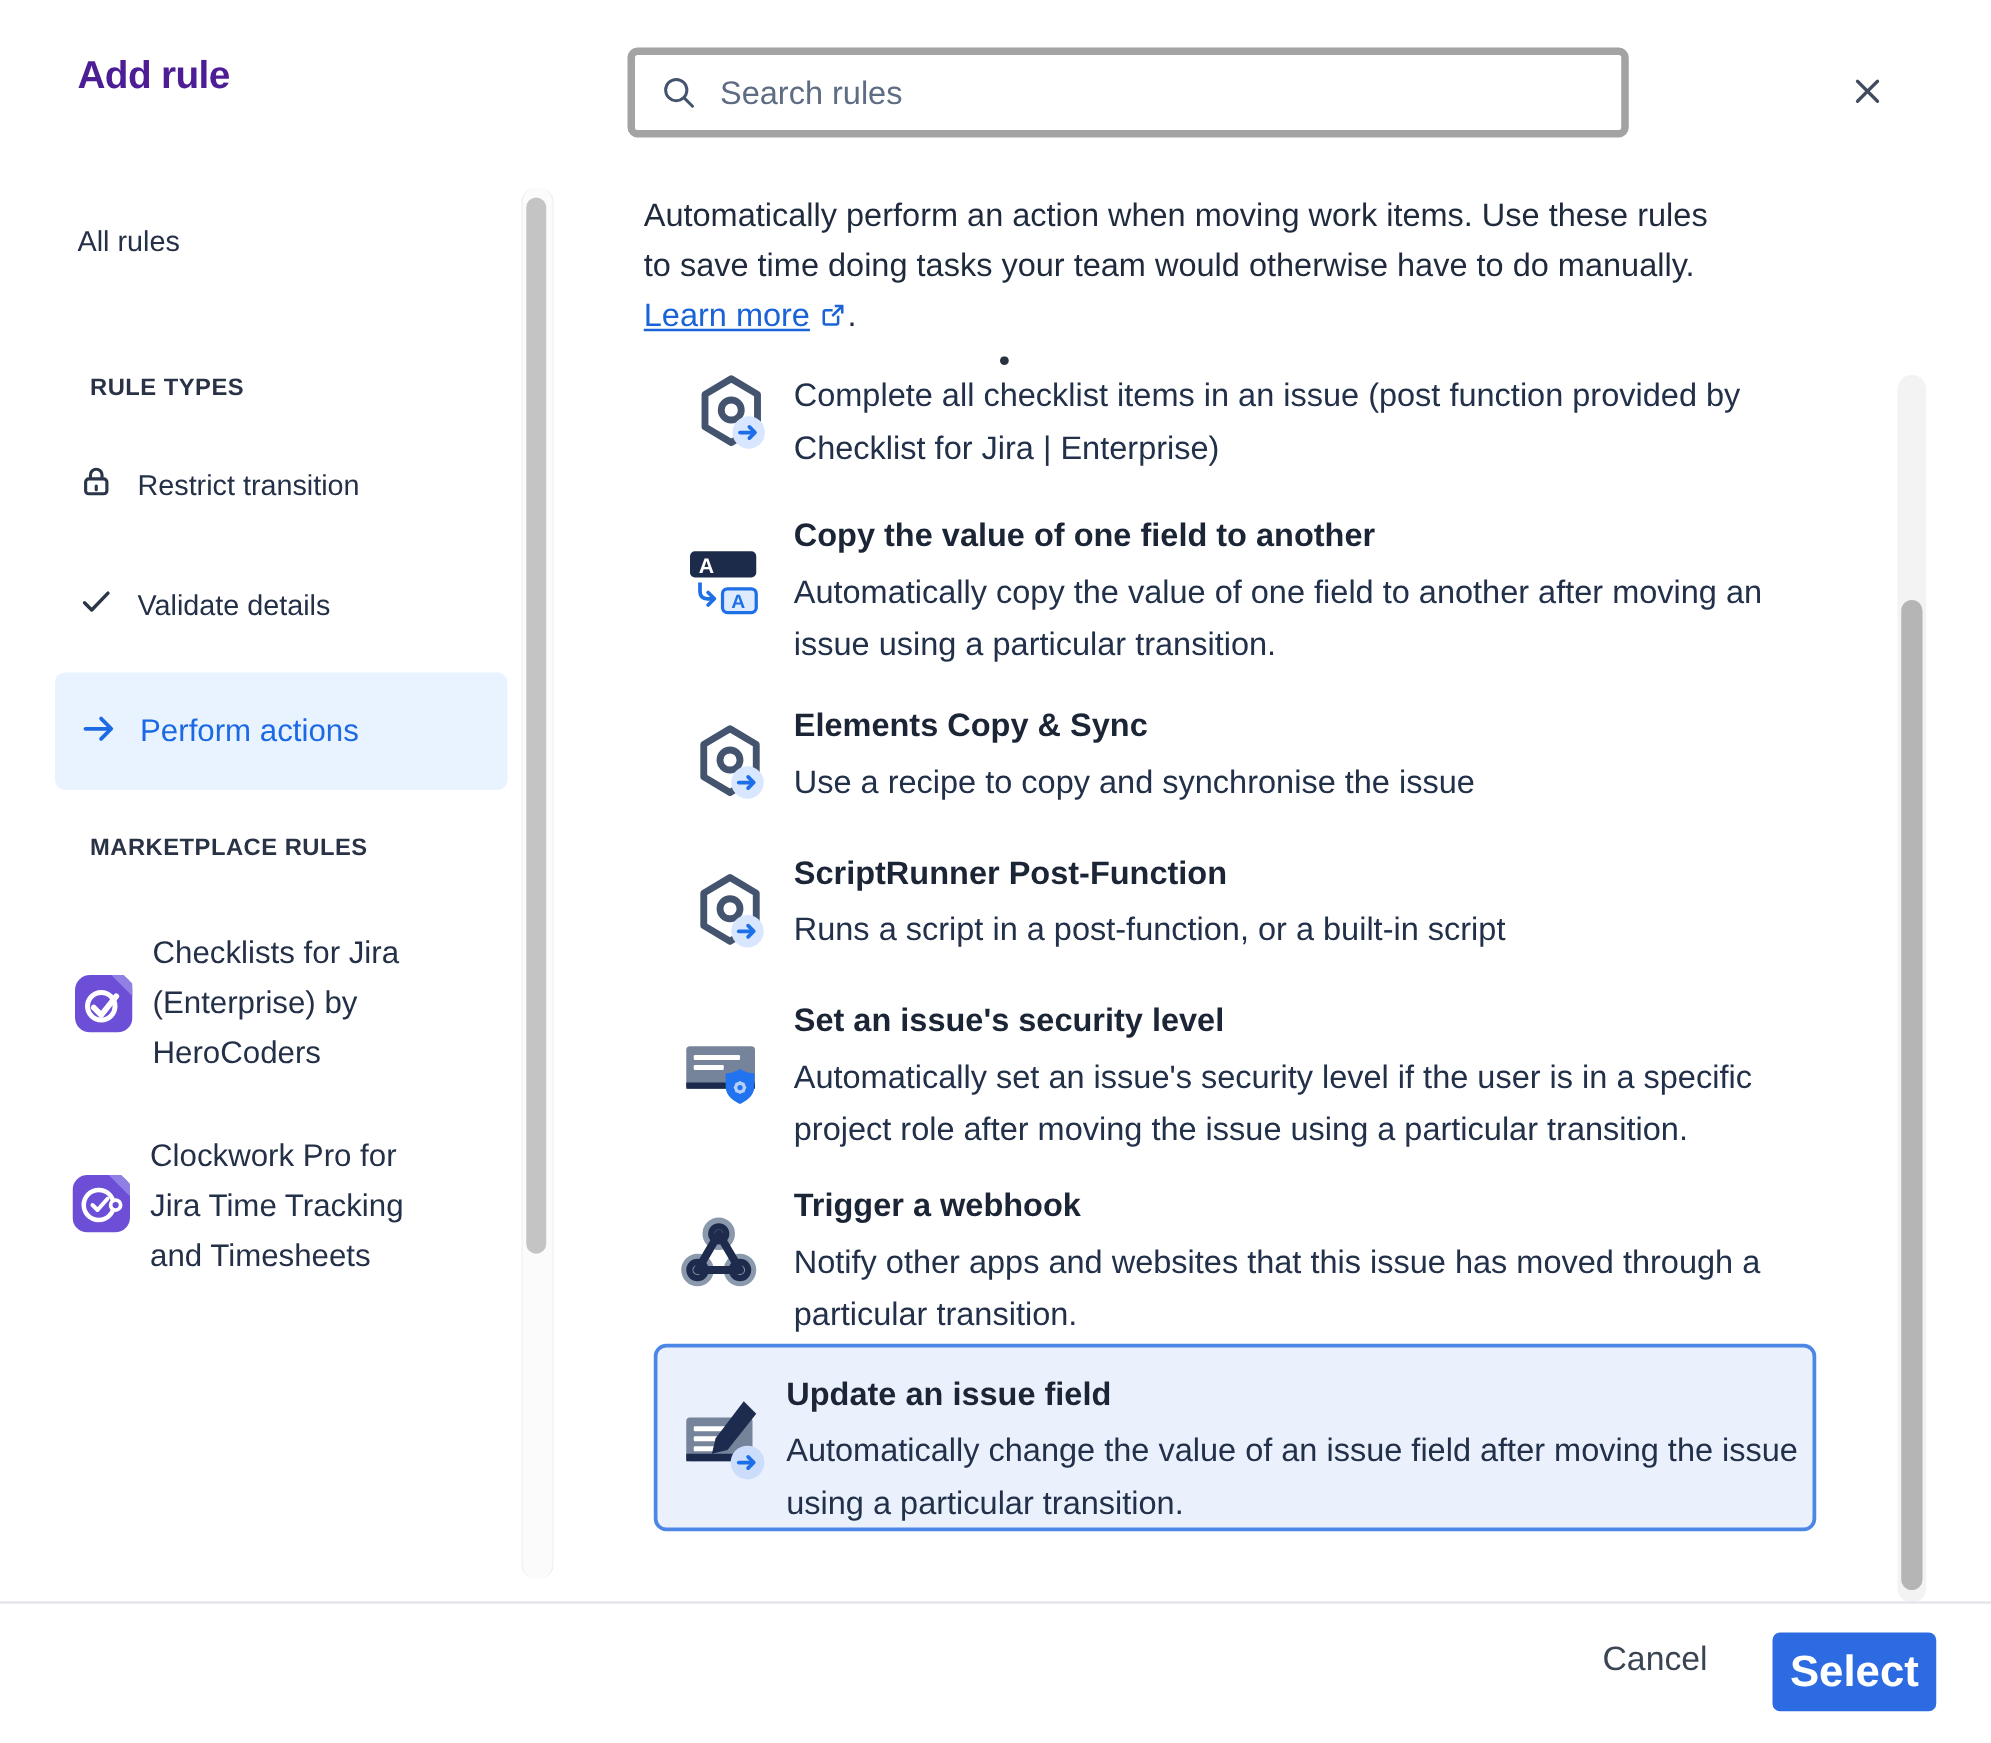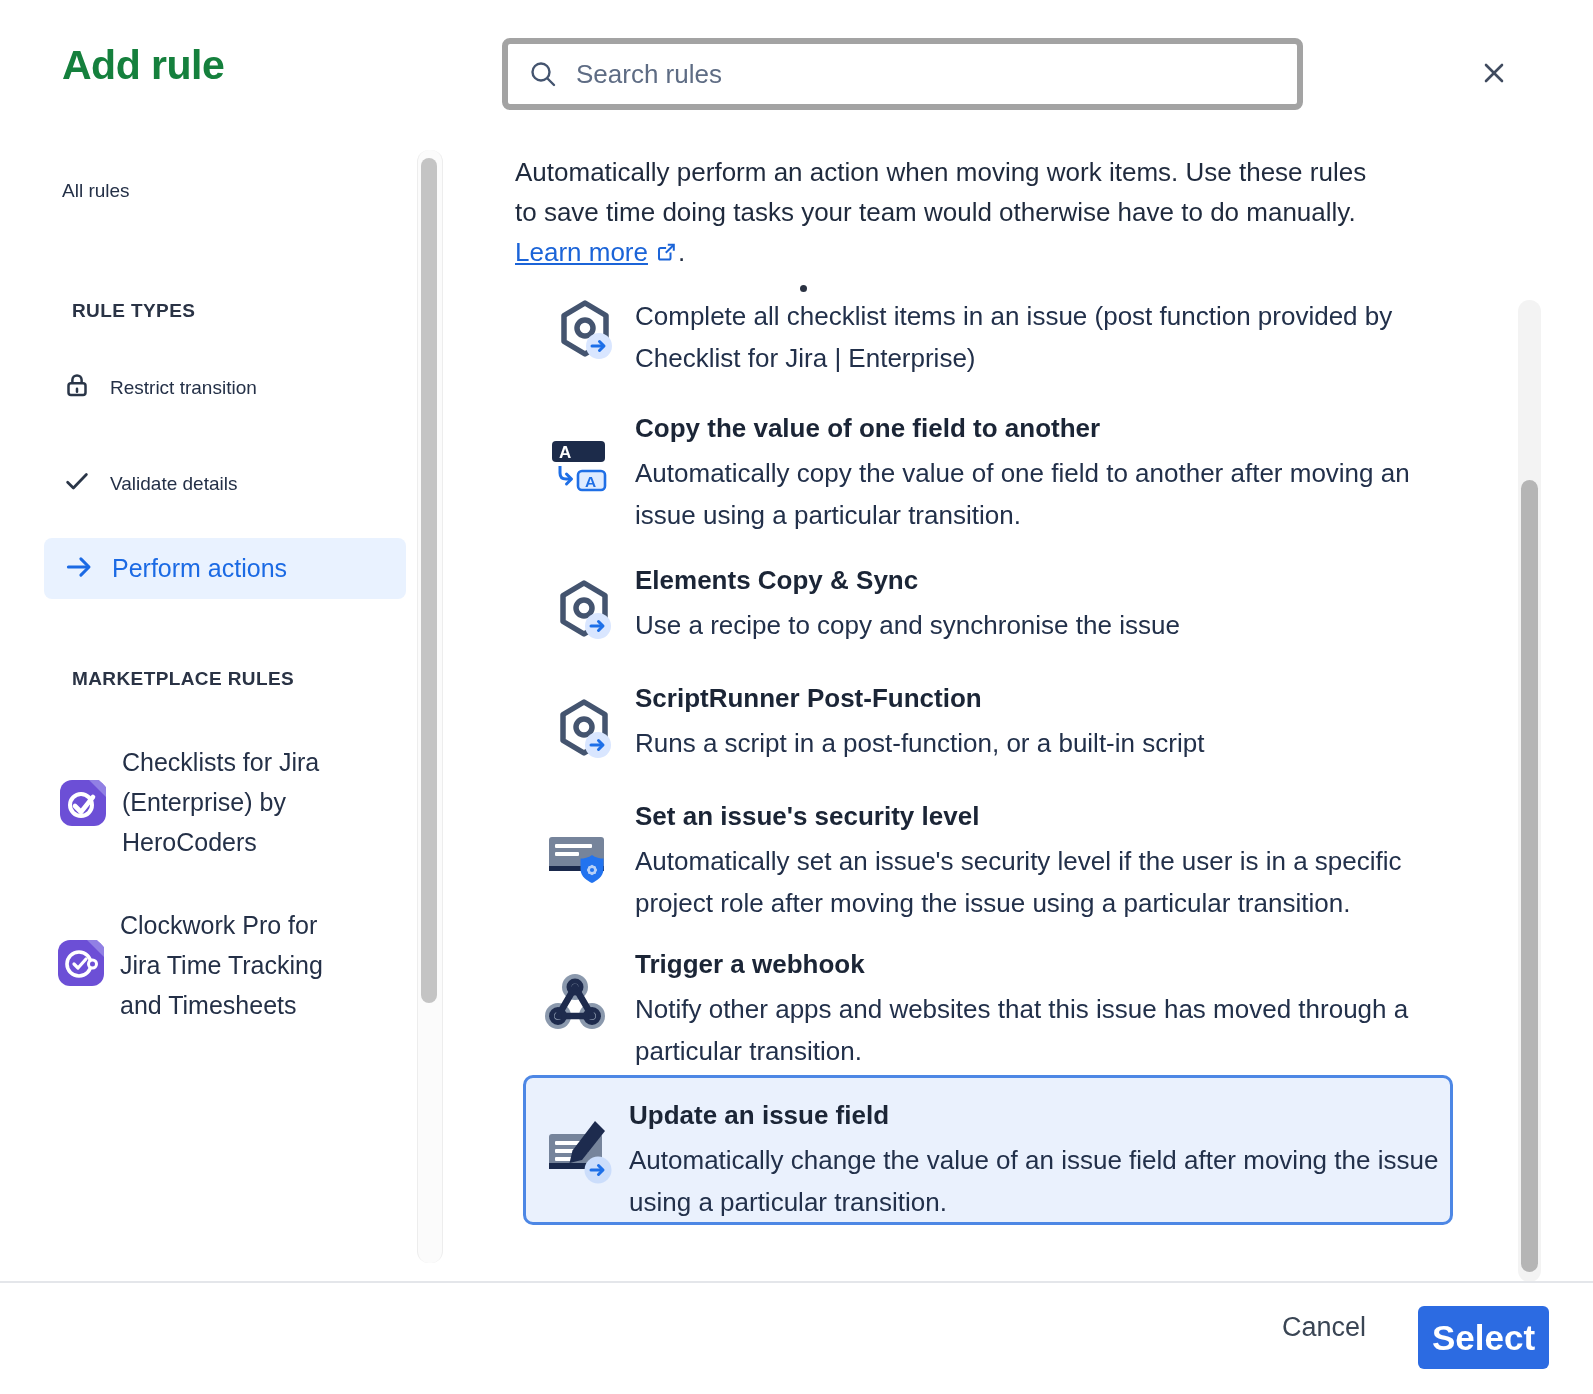--- a/index.html
+++ b/index.html
@@ -1,37 +1,37 @@
 <!DOCTYPE html>
 <html><head>
 <meta charset="utf-8">
 <style>
   html,body{margin:0;padding:0;background:#fff;}
   .modal{
     position:relative;width:1593px;height:1394px;background:#ffffff;
     font-family:"Liberation Sans", sans-serif;color:#22304a;overflow:hidden;
   }
   
-  .page-title{position:absolute;left:62px;top:42px;font-size:41px;font-weight:700;
-    color:#15803d;letter-spacing:-0.5px;}
+  .page-title{position:absolute;left:62px;top:42px;font-size:31px;font-weight:700;
+    color:#4c1d95;letter-spacing:-0.5px;}
   .search-box{position:absolute;left:502px;top:38px;width:801px;height:72px;
     border:6px solid #a3a3a3;border-radius:8px;display:flex;align-items:center;
     box-sizing:border-box;padding:0 20px;background:#fff;}
   .search-box .mag{flex:0 0 auto;margin-right:16px;display:flex;}
   .search-box input{border:none;outline:none;flex:1;font-size:26px;color:#172b4d;
     font-family:"Liberation Sans", sans-serif;background:transparent;}
   .search-box input::placeholder{color:#5e6c84;}
   .close-btn{position:absolute;left:1472px;top:51px;width:44px;height:44px;border:none;
     background:transparent;cursor:pointer;display:flex;align-items:center;justify-content:center;padding:0;}
   
-  .side-item{position:absolute;left:62px;font-size:19px;color:#243047;display:flex;
+  .side-item{position:absolute;left:62px;font-size:23px;color:#243047;display:flex;
     align-items:center;gap:18px;cursor:pointer;}
   .side-header{position:absolute;left:72px;font-size:19px;font-weight:700;color:#2a3345;
     letter-spacing:0.4px;}
-  .perform-pill{position:absolute;left:44px;top:538px;width:362px;height:61px;
+  .perform-pill{position:absolute;left:44px;top:538px;width:362px;height:94px;
     background:#e9f2ff;border-radius:8px;display:flex;align-items:center;gap:18px;
     padding-left:20px;box-sizing:border-box;cursor:pointer;}
   .perform-pill .lbl{font-size:25px;color:#1b6ae4;}
   .mk-item{position:absolute;cursor:pointer;}
   .mk-label{font-size:25px;line-height:40px;color:#243047;white-space:pre-line;}
   
   .sb-track{position:absolute;border-radius:12px;background:#f7f7f7;}
   .sb-thumb{position:absolute;border-radius:9px;background:#c4c4c4;cursor:pointer;}
   
   .intro{position:absolute;left:515px;top:152px;width:990px;font-size:26px;

